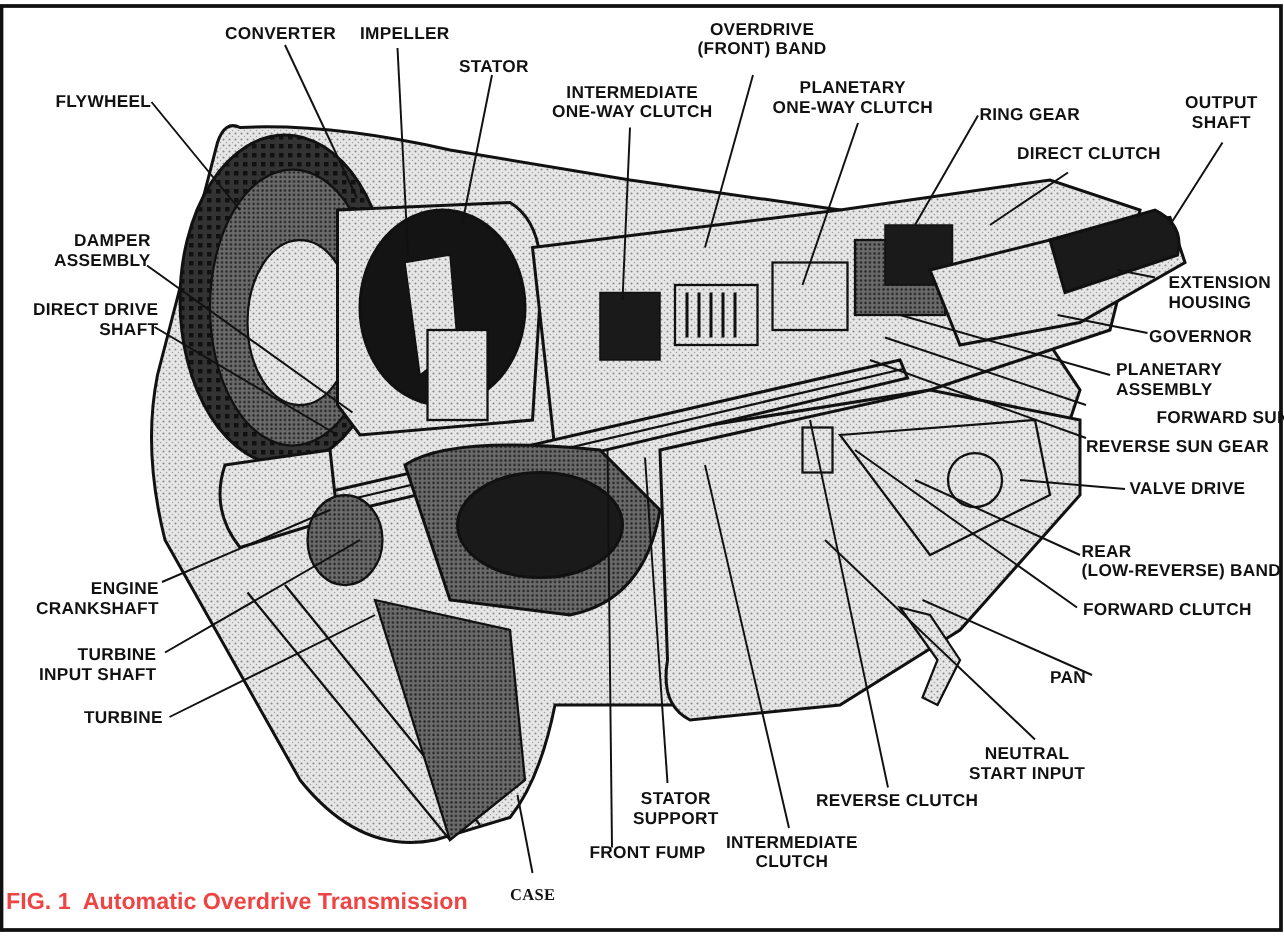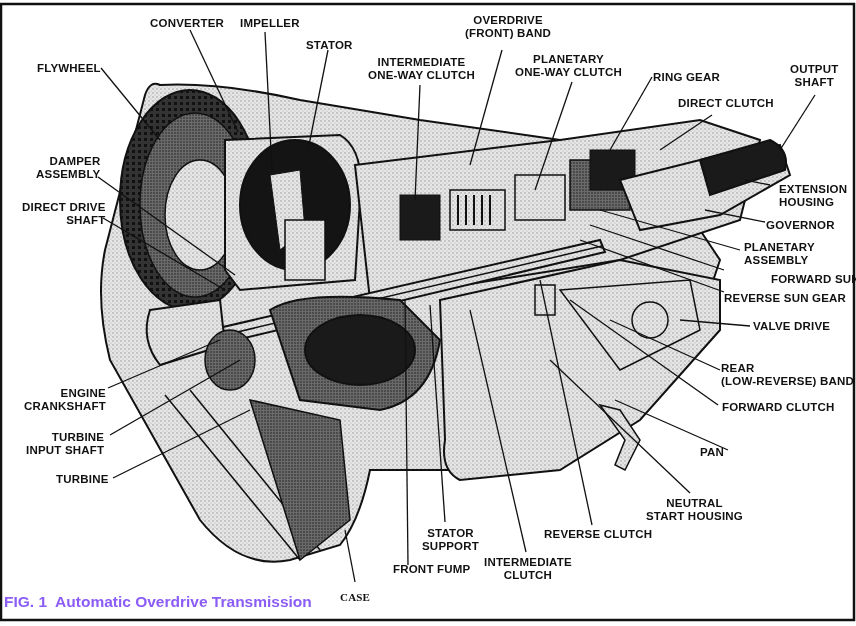--- a/index.html
+++ b/index.html
@@ -1,21 +1,21 @@
 <!DOCTYPE html>
 <html><head>
 <meta charset="utf-8">
 <style>
   html,body{margin:0;padding:0;background:#fff;}
   body{width:856px;height:626px;overflow:hidden;position:relative;font-family:"Liberation Sans",sans-serif;}
   #frame{position:absolute;left:0;top:0;width:729px;height:626px;}
   .lbl{position:absolute;font-family:"Liberation Sans",sans-serif;font-weight:bold;font-size:11.5px;line-height:12.5px;color:#111;white-space:pre;letter-spacing:0.2px;}
   .c{text-align:center;}
   .r{text-align:right;}
-  #caption{position:absolute;left:4px;top:593px;font-weight:bold;font-size:15.5px;color:#8b5cf6;font-family:"Liberation Sans",sans-serif;white-space:pre;}
+  #caption{position:absolute;left:4px;top:593px;font-weight:bold;font-size:15.5px;color:#ef4444;font-family:"Liberation Sans",sans-serif;white-space:pre;}
 </style>
 </head>
 <body>
 
 <div id="frame">
 <svg width="856" height="626" viewBox="0 0 856 626">
   <defs>
     <pattern id="dots" width="4" height="4" patternUnits="userSpaceOnUse">
       <rect width="4" height="4" fill="#e6e6e6"></rect>
       <circle cx="1" cy="1" r="0.7" fill="#8a8a8a"></circle>
@@ -136,21 +136,21 @@
   <div class="lbl" style="left:744px;top:241px;">PLANETARY
 ASSEMBLY</div>
   <div class="lbl" style="left:726px;top:273px;margin-left:45px;">FORWARD SUN GEAR</div>
   <div class="lbl" style="left:724px;top:292px;">REVERSE SUN GEAR</div>
   <div class="lbl" style="left:753px;top:320px;">VALVE DRIVE</div>
   <div class="lbl" style="left:721px;top:362px;">REAR
 (LOW-REVERSE) BAND</div>
   <div class="lbl" style="left:722px;top:401px;">FORWARD CLUTCH</div>
   <div class="lbl" style="left:688px;top:446px;margin-left:12px;">PAN</div>
   <div class="lbl c" style="left:646px;top:497px;">NEUTRAL
-START HOUSING</div>
+START INPUT</div>
   <div class="lbl" style="left:544px;top:528px;">REVERSE CLUTCH</div>
   <div class="lbl c" style="left:484px;top:556px;">INTERMEDIATE
 CLUTCH</div>
   <div class="lbl c" style="left:422px;top:527px;">STATOR
 SUPPORT</div>
   <div class="lbl" style="left:370px;top:563px;padding-left:23px;">FRONT FUMP</div>
   <div class="lbl" style="left:340px;top:591px;font-size:11px;font-family:Liberation Serif, serif;">CASE</div>
   <div class="lbl r" style="left:36px;top:155px;">DAMPER
 ASSEMBLY</div>
   <div class="lbl r" style="left:22px;top:201px;">DIRECT DRIVE

